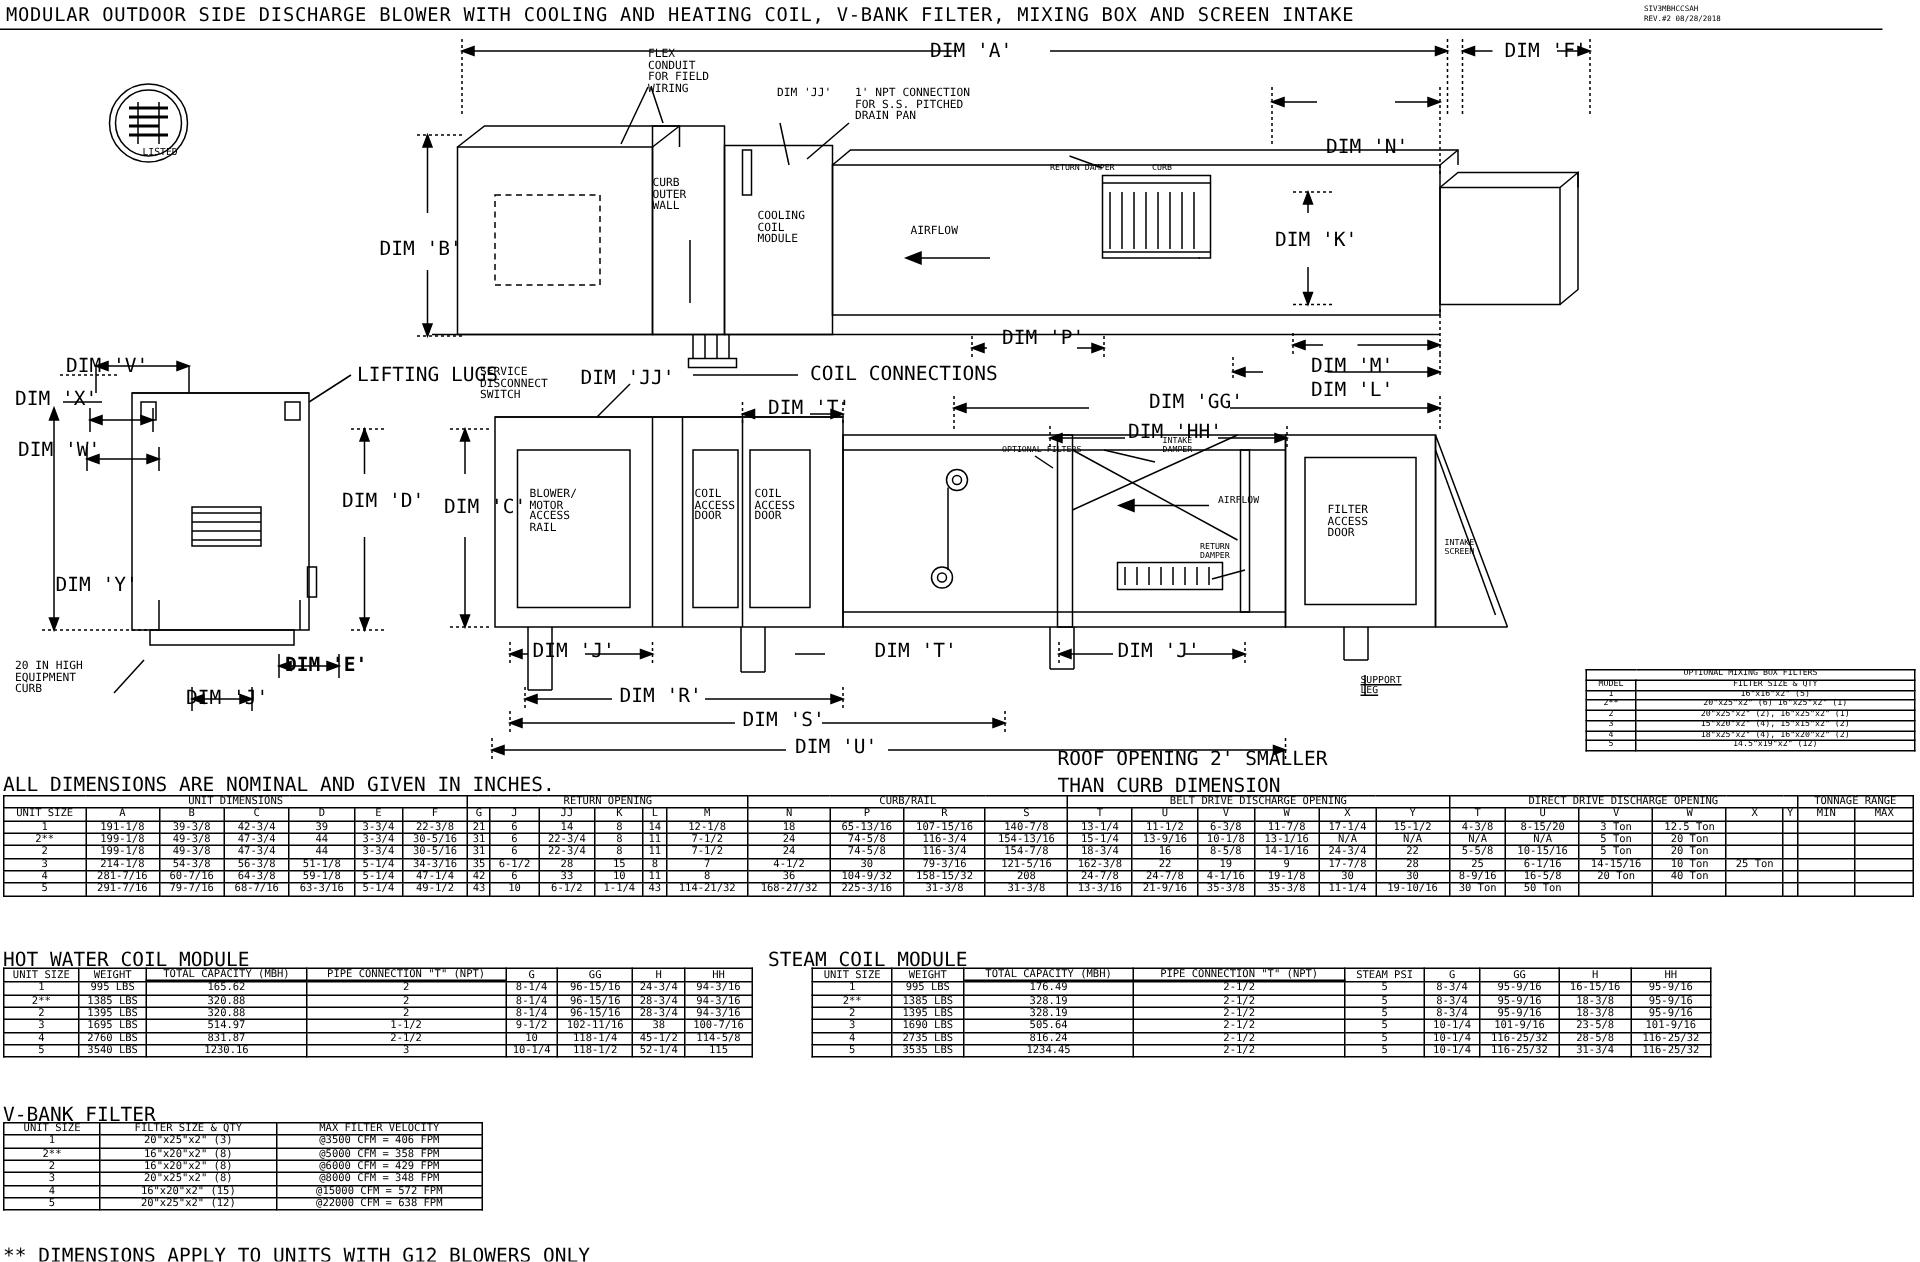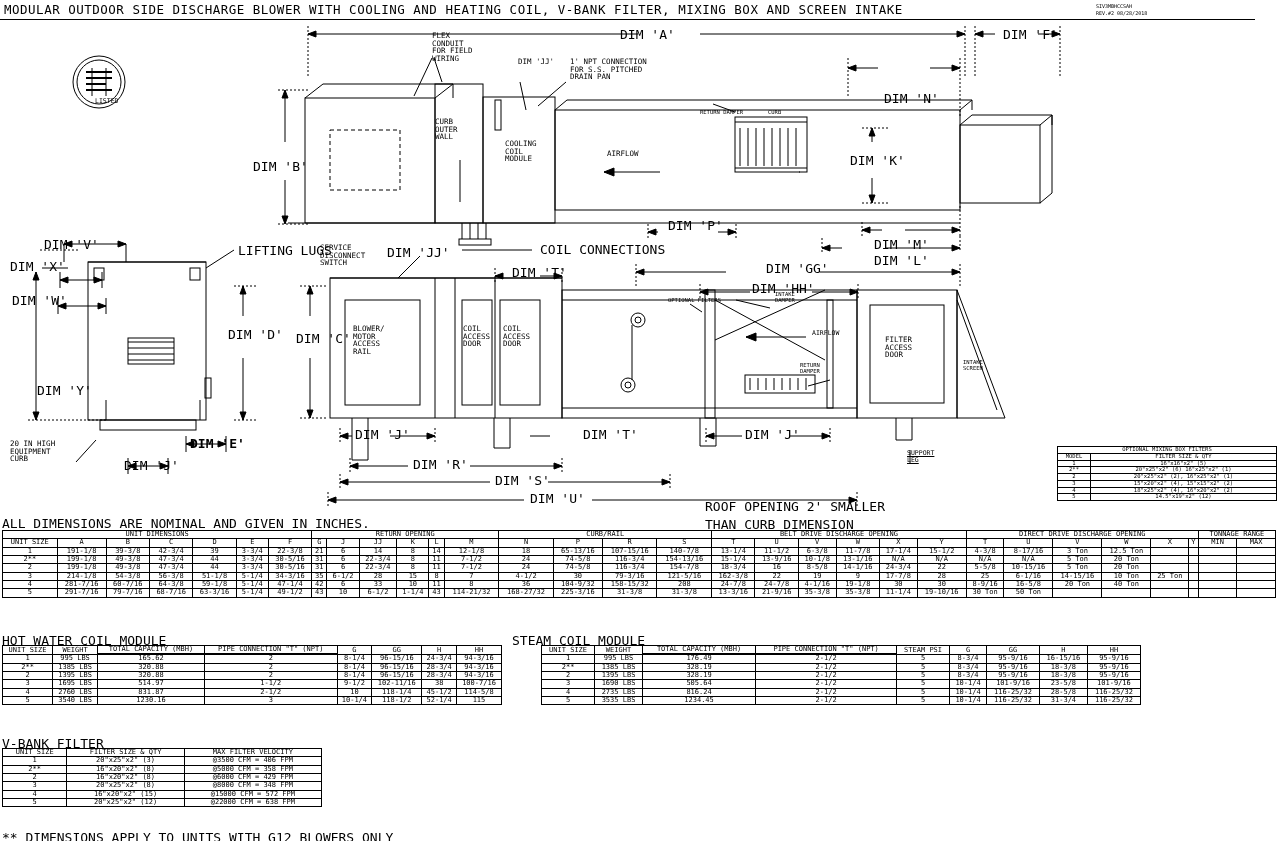--- a/index.html
+++ b/index.html
@@ -433,21 +433,21 @@
       <td>65-13/16</td>
       <td>107-15/16</td>
       <td>140-7/8</td>
       <td>13-1/4</td>
       <td>11-1/2</td>
       <td>6-3/8</td>
       <td>11-7/8</td>
       <td>17-1/4</td>
       <td>15-1/2</td>
       <td>4-3/8</td>
-      <td>8-17/16</td>
+      <td>8-15/20</td>
       <td>3 Ton</td>
       <td>12.5 Ton</td>
       <td></td>
       <td></td>
       <td></td>
       <td></td>
     </tr>
     <tr>
       <td>2**</td>
       <td>199-1/8</td>

